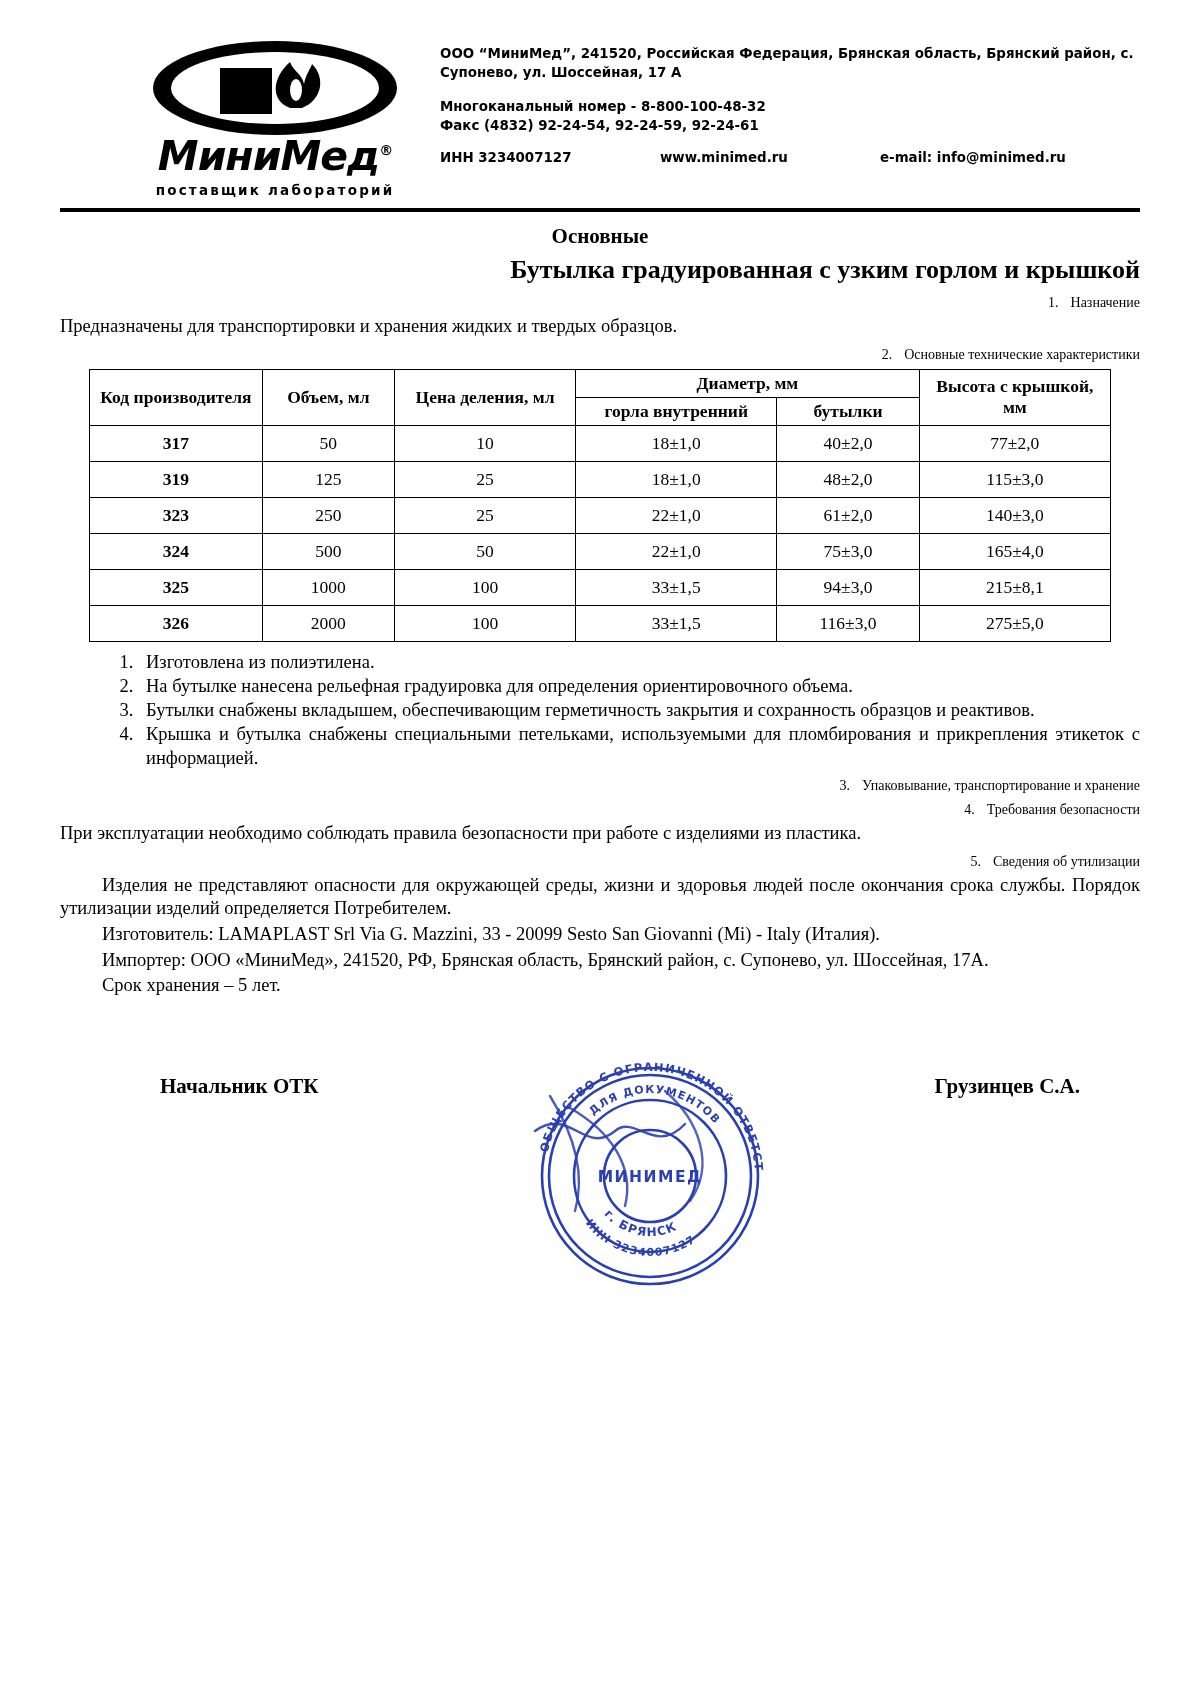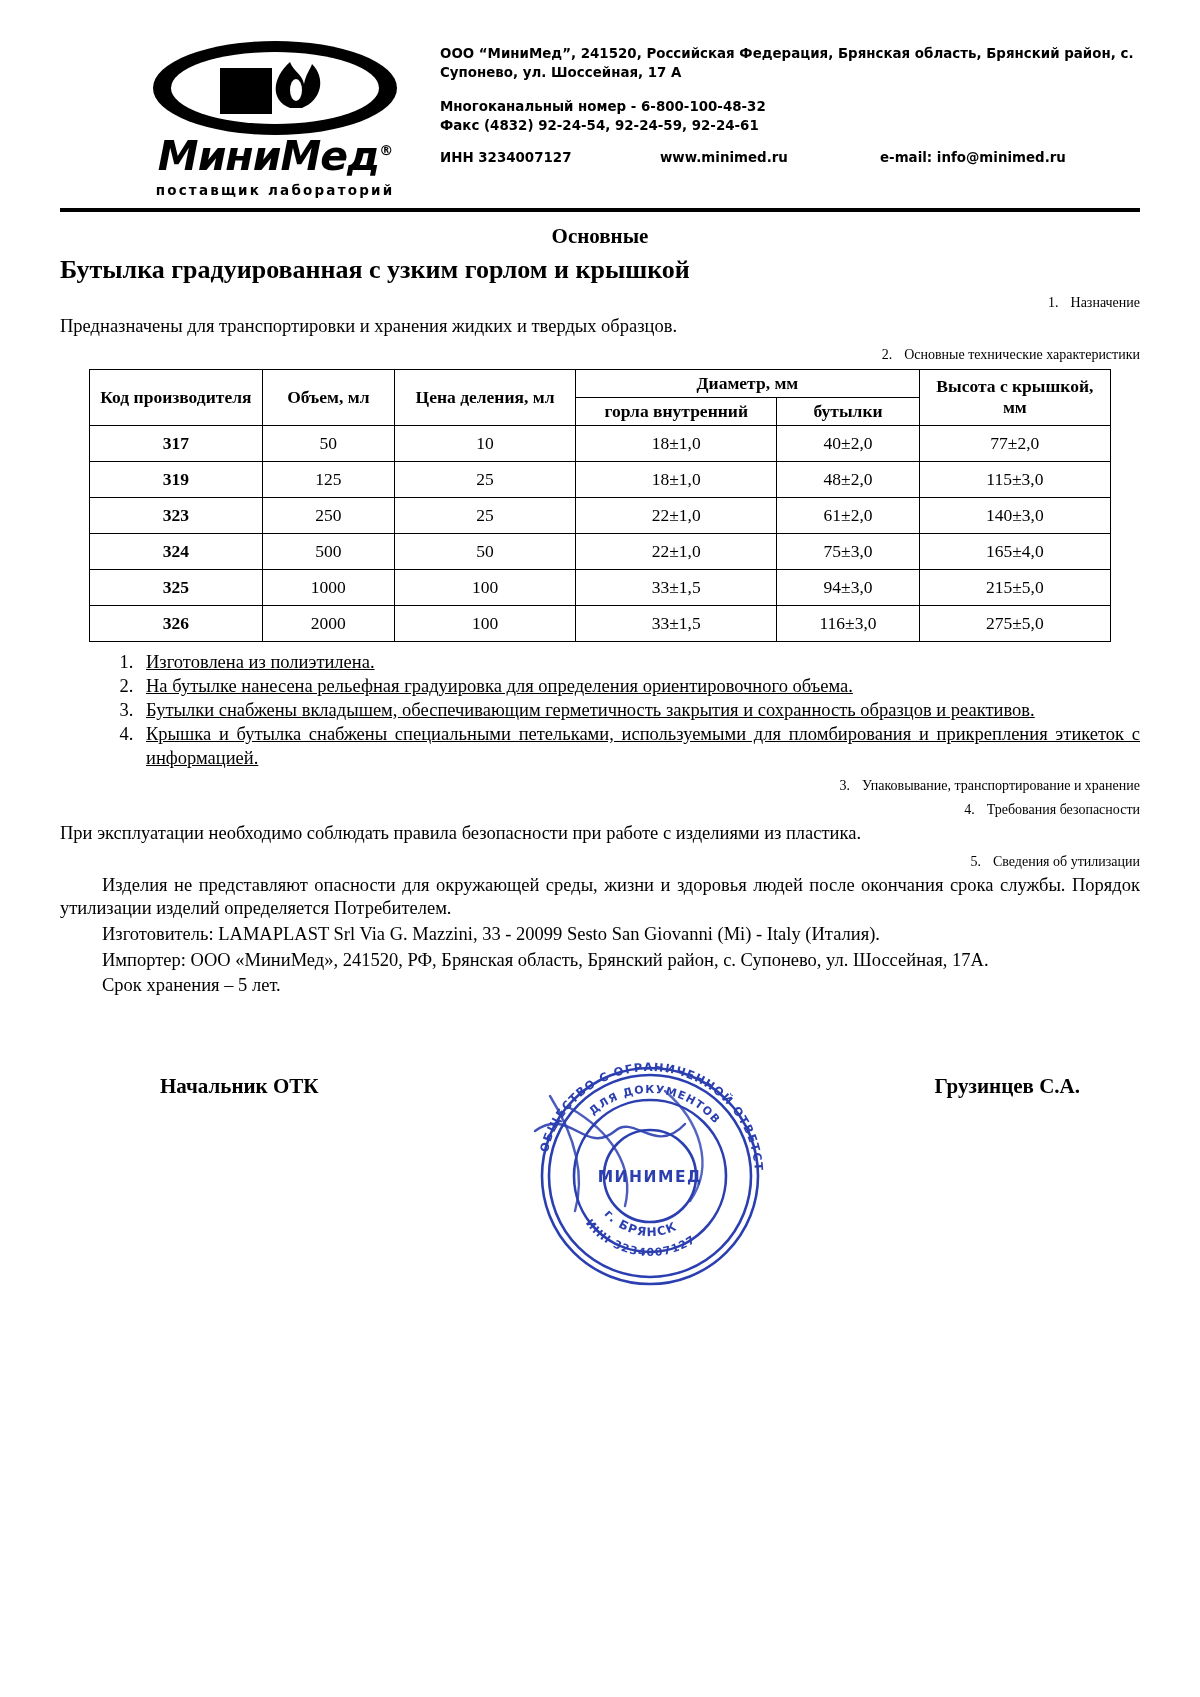--- a/index.html
+++ b/index.html
@@ -87,21 +87,21 @@
   }
 
   
   .doc-type {
     text-align: center;
     font-weight: bold;
     font-size: 21px;
     margin-bottom: 6px;
   }
   .doc-title {
-    text-align: left;
+    text-align: right;
     font-weight: bold;
     font-size: 26px;
     margin-bottom: 10px;
   }
   .section-head {
     text-align: right;
     font-weight: normal;
     font-size: 14px;
     margin: 8px 0 4px 0;
   }
@@ -140,21 +140,20 @@
   ol.feat {
     margin: 4px 0 6px 0;
     padding-left: 78px;
     font-size: 18.5px;
     line-height: 1.3;
   }
   ol.feat li {
     text-align: justify;
     padding-left: 8px;
     margin-bottom: 0px;
-    text-decoration: underline;
   }
 
   
   .sig-row {
     position: relative;
     margin-top: 58px;
     height: 240px;
   }
   .sig-left {
     position: absolute;
@@ -195,21 +194,21 @@
           <ellipse cx="146" cy="52" rx="6" ry="11" fill="#fff"></ellipse>
         </svg>
       </div>
       <div class="logo-word"><span>МиниМед</span><span class="logo-reg">®</span></div>
       <div class="logo-sub">поставщик  лабораторий</div>
     </div>
 
     <div class="company-block">
       <div class="addr">ООО “МиниМед”, 241520, Российская Федерация, Брянская область, Брянский район, с. Супонево, ул. Шоссейная, 17 А</div>
       <div class="phones">
-        <div>Многоканальный номер - 6-800-100-48-32</div>
+        <div>Многоканальный номер - 8-800-100-48-32</div>
         <div>Факс (4832) 92-24-54, 92-24-59, 92-24-61</div>
       </div>
       <div class="inn-row">
         <div class="inn">ИНН 3234007127</div>
         <div class="site">www.minimed.ru</div>
         <div class="mail">e-mail: info@minimed.ru</div>
       </div>
     </div>
   </div>
 
@@ -273,21 +272,21 @@
           <td>22±1,0</td>
           <td>75±3,0</td>
           <td>165±4,0</td>
         </tr>
         <tr>
           <td class="code">325</td>
           <td>1000</td>
           <td>100</td>
           <td>33±1,5</td>
           <td>94±3,0</td>
-          <td>215±5,0</td>
+          <td>215±8,1</td>
         </tr>
         <tr>
           <td class="code">326</td>
           <td>2000</td>
           <td>100</td>
           <td>33±1,5</td>
           <td>116±3,0</td>
           <td>275±5,0</td>
         </tr>
       </tbody>

